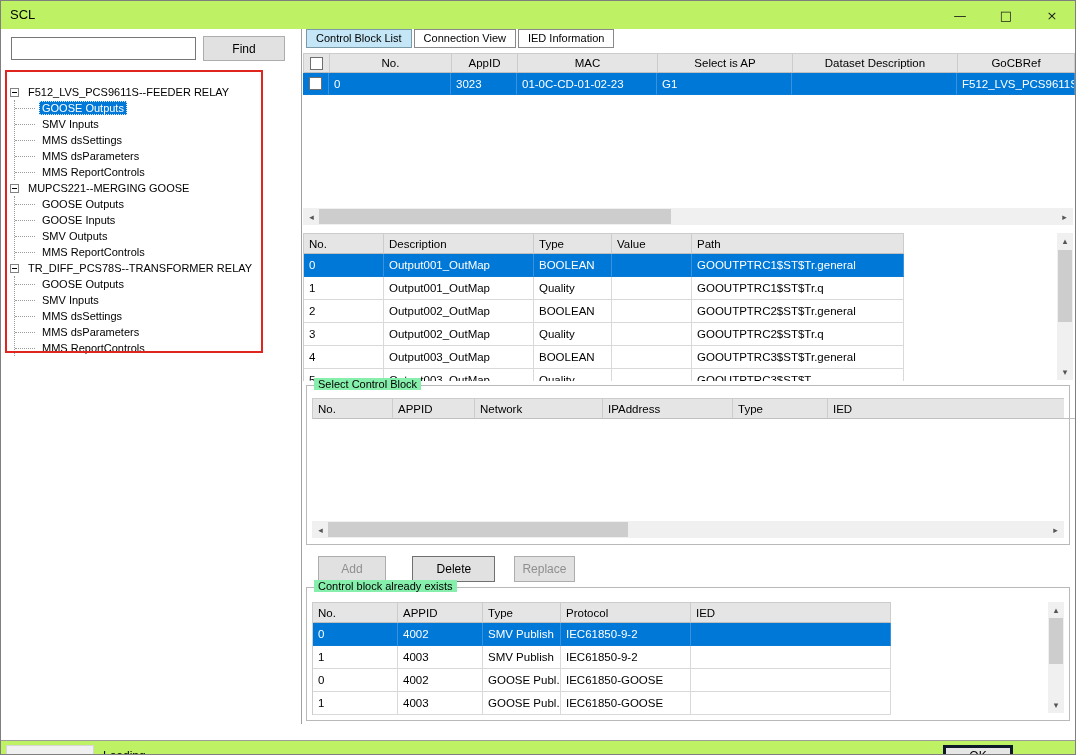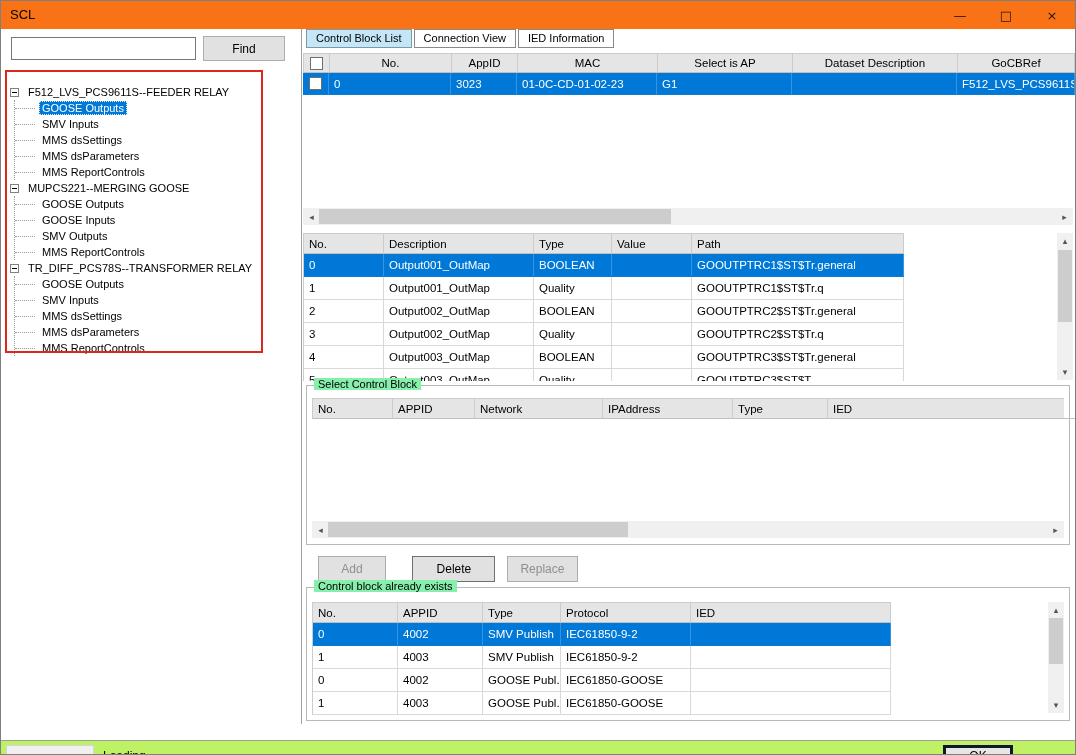--- a/index.html
+++ b/index.html
@@ -1,21 +1,21 @@
 <!DOCTYPE html>
 <html><head>
 <meta charset="utf-8">
 <style>
 *{box-sizing:border-box;margin:0;padding:0}
 html,body{background:#d8d8d8}
 body{font-family:"Liberation Sans",sans-serif}
 .window{position:relative;width:1076px;height:755px;background:#fff;border:1px solid #7f7f7f;overflow:hidden}
 
 
-.titlebar{position:absolute;top:0;left:0;right:0;height:28px;background:#f97316}
+.titlebar{position:absolute;top:0;left:0;right:0;height:28px;background:#bef264}
 .title{position:absolute;left:9px;top:6px;font-size:13px;color:#000}
 .wincontrols{position:absolute;right:0;top:0;height:28px;display:flex}
 .winbtn{width:46px;height:28px;display:flex;align-items:center;justify-content:center;font-size:13px;color:#1a1a1a;cursor:default;font-family:"DejaVu Sans",sans-serif}
 
 
 .leftpanel{position:absolute;left:0;top:28px;width:301px;bottom:30px;border-right:1px solid #a0a0a0;background:#fff}
 .searchbox{position:absolute;left:10px;top:8px;width:185px;height:23px;border:1px solid #767676;font:12px "Liberation Sans",sans-serif;padding:0 4px;background:#fff}
 .findbtn{position:absolute;left:202px;top:7px;width:82px;height:25px;background:#e1e1e1;border:1px solid #adadad;font:12px "Liberation Sans",sans-serif}
 .redbox{position:absolute;left:4px;top:41px;width:258px;height:283px;border:2px solid #e0251f;pointer-events:none;z-index:6}
 .tree{position:absolute;left:9px;top:55px;right:8px;font-size:11px;color:#000}
@@ -100,21 +100,21 @@
 .seltable .trow>.tc:nth-child(6){width:290px}
 .seltable .trow>.tc:nth-child(7){flex:1 1 auto;min-width:0}
 .hs2{bottom:6px;left:5px;right:5px}
 .hs2 .hthumb{left:16px;width:300px}
 
 
 .btnrow{position:absolute;top:527px;left:10px;height:28px;white-space:nowrap}
 .pbtn{height:26px;background:#e1e1e1;border:1px solid #adadad;font:12px "Liberation Sans",sans-serif;vertical-align:top}
 .pbtn.add{width:68px;margin-left:5px;color:#8f8f8f}
 .pbtn.del{width:83px;margin-left:22px;color:#000;border-color:#707070}
-.pbtn.rep{width:71px;margin-left:7px;color:#8f8f8f}
+.pbtn.rep{width:61px;margin-left:14px;color:#8f8f8f}
 
 
 .existgroup{top:558px;left:3px;right:5px;height:134px}
 .exttable{position:absolute;top:14px;left:5px;width:579px;border-top:1px solid #cccccc;border-left:1px solid #cccccc}
 .exttable .thead .tc{height:20px}
 .exttable .tbody .tc{height:23px}
 .exttable .trow>.tc:nth-child(1){width:85px}
 .exttable .trow>.tc:nth-child(2){width:85px}
 .exttable .trow>.tc:nth-child(3){width:78px}
 .exttable .trow>.tc:nth-child(4){width:130px}

